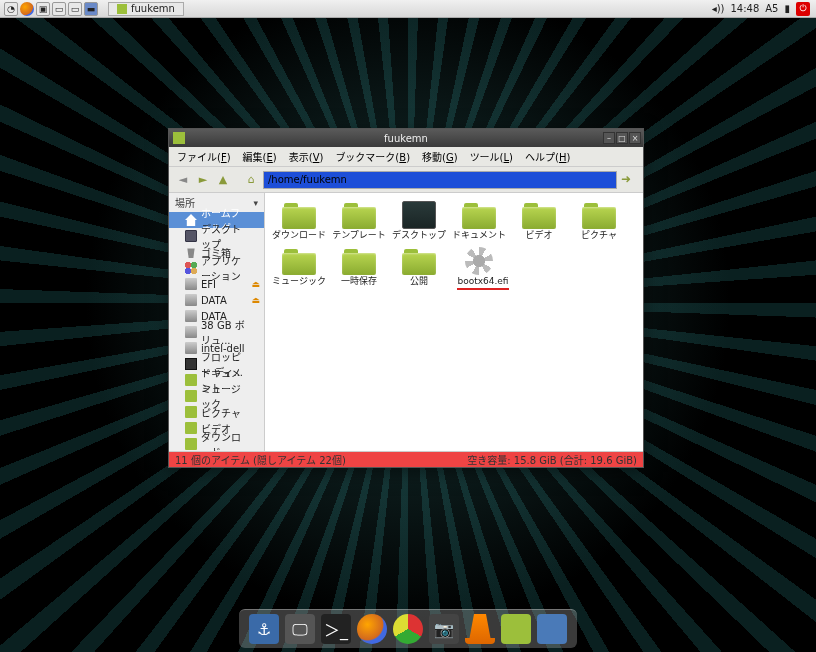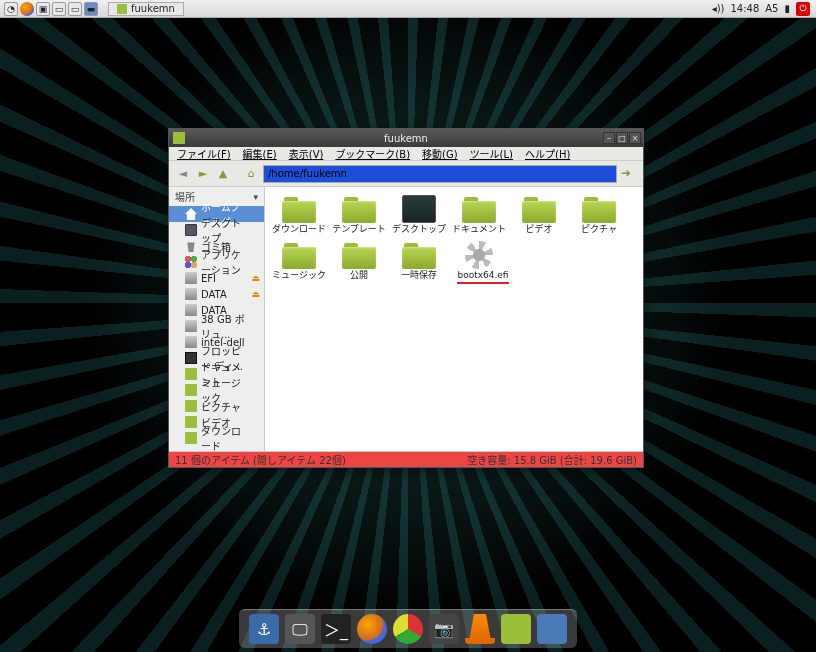--- a/index.html
+++ b/index.html
@@ -34,22 +34,22 @@
   background:#f2f2f2; border:1px solid #555; box-shadow:0 4px 16px rgba(0,0,0,.5);
   display:flex; flex-direction:column; }
 .titlebar { height:18px; background:linear-gradient(#5a5a5a,#3a3a3a); color:#eee;
   display:flex; align-items:center; font-size:10px; position:relative; }
 .titlebar .ti { width:12px; height:12px; background:#9cbf3b; margin:0 4px; }
 .titlebar .ttxt { position:absolute; left:50%; transform:translateX(-50%); }
 .wbtns { margin-left:auto; display:flex; gap:1px; padding-right:2px; }
 .wbtn { width:12px; height:12px; background:#555; color:#ddd; font-size:8px;
   display:flex; align-items:center; justify-content:center; border:1px solid #333; }
 
-.menubar { height:14px; background:#e8e8e4; display:flex; align-items:center; gap:12px;
-  padding:6px 8px; font-size:10px; border-bottom:1px solid #ccc;text-decoration:underline; }
+.menubar { height:20px; background:#e8e8e4; display:flex; align-items:center; gap:12px;
+  padding:6px 8px; font-size:10px; border-bottom:1px solid #ccc; }
 .menubar span u { text-decoration:underline; }
 
 .toolbar { height:26px; background:#e8e8e4; display:flex; align-items:center; gap:4px;
   padding:0 6px; border-bottom:1px solid #ccc; }
 .tbtn { width:16px; height:16px; display:flex; align-items:center; justify-content:center;
   font-size:11px; color:#888; }
 .tbtn.active { color:#8a9a3a; }
 .path-input { flex:1; height:18px; border:1px solid #aaa; background:#1d4ed8; font-size:10px;
   padding:0 4px; }
 .go { width:16px; height:16px; color:#8a9a3a; font-size:12px; }
@@ -275,25 +275,25 @@
           <div class="item">
             <div class="folder-ico"></div>
             <span class="lbl">ピクチャ</span>
           </div>
           <div class="item">
             <div class="folder-ico"></div>
             <span class="lbl">ミュージック</span>
           </div>
           <div class="item">
             <div class="folder-ico"></div>
+            <span class="lbl">一時保存</span>
+          </div>
+          <div class="item">
+            <div class="folder-ico"></div>
             <span class="lbl">公開</span>
-          </div>
-          <div class="item">
-            <div class="folder-ico"></div>
-            <span class="lbl">一時保存</span>
           </div>
           <div class="item">
             <div class="gear-ico"></div>
             <span class="lbl underline-red">bootx64.efi</span>
           </div>
         </div>
     </div>
   </div>
 
   <div class="status">

